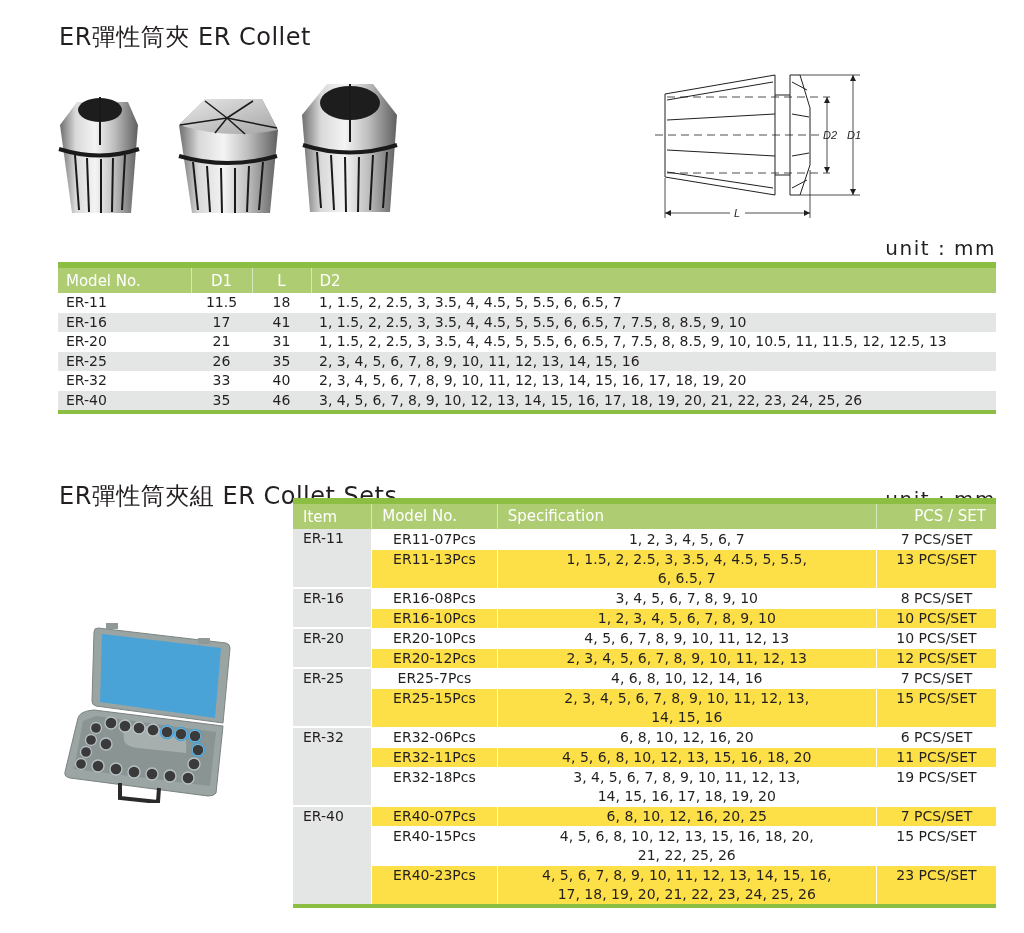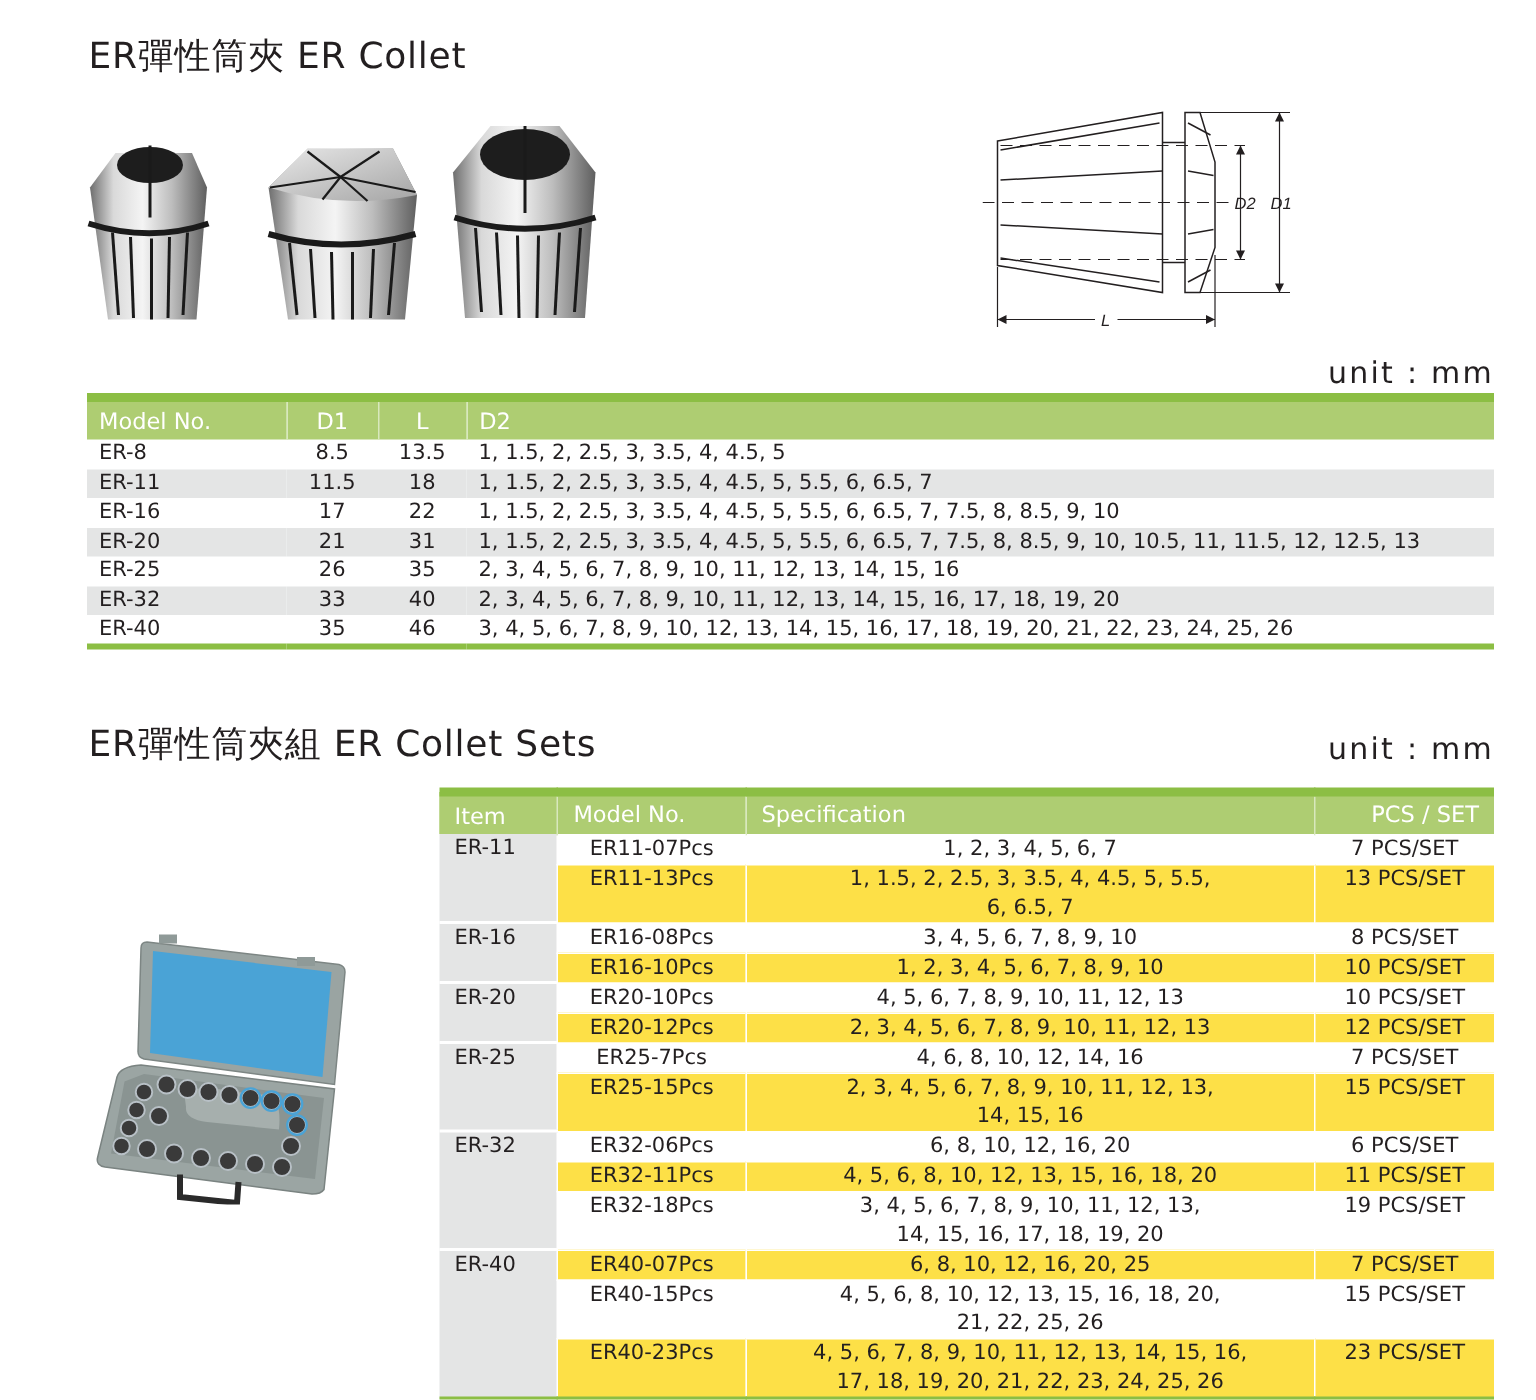--- a/index.html
+++ b/index.html
@@ -27,21 +27,21 @@
   .t1 th:last-child { border-right: none; }
   .t1 td { height: 19.5px; padding: 0 8px; line-height: 19px; white-space: nowrap; }
   .t1 tbody tr:nth-child(even) { background: #e4e5e5; }
   .t1 tbody tr:last-child { border-bottom: 4px solid #8cbe44; }
   .t1 .c-model { width: 133px; }
   .t1 .c-d1 { width: 61px; text-align: center; }
   .t1 .c-l { width: 59px; text-align: center; }
   .t1 th.c-d1, .t1 th.c-l { text-align: center; }
 
   
-  .t2 { position: absolute; left: 293px; top: 525px; width: 703px; border-collapse: collapse; font-size: 14px; }
+  .t2 { position: absolute; left: 293px; top: 498px; width: 703px; border-collapse: collapse; font-size: 14px; }
   .t2 thead tr { background: #aecd72; border-top: 6px solid #8cbe44; }
   .t2 th { color: #ffffff; font-weight: normal; height: 28px; text-align: left; padding: 0 10px; font-size: 15px; border-right: 1px solid #d8e8bd; }
   .t2 th:last-child { border-right: none; text-align: right; }
   .t2 td { padding: 0 10px; line-height: 19px; vertical-align: top; border-right: 1px solid #ffffff; }
   .t2 td:last-child { border-right: none; }
   .t2 .c-item { width: 79px; background: #e4e5e5; border-bottom: 2px solid #ffffff; }
   .t2 .c-model { width: 126px; }
   .t2 .c-spec { width: 382px; }
   .t2 .c-pcs { width: 120px; text-align: right; }
   .t2 tr.alt td:not(.c-item) { background: #fde047; }
@@ -176,35 +176,29 @@
   <thead>
     <tr>
       <th class="c-model">Model No.</th>
       <th class="c-d1">D1</th>
       <th class="c-l">L</th>
       <th>D2</th>
     </tr>
   </thead>
   <tbody>
     <tr>
-        <td class="c-model">ER-8</td>
-        <td class="c-d1">8.5</td>
-        <td class="c-l">13.5</td>
-        <td>1, 1.5, 2, 2.5, 3, 3.5, 4, 4.5, 5</td>
-      </tr>
-    <tr>
         <td class="c-model">ER-11</td>
         <td class="c-d1">11.5</td>
         <td class="c-l">18</td>
         <td>1, 1.5, 2, 2.5, 3, 3.5, 4, 4.5, 5, 5.5, 6, 6.5, 7</td>
       </tr>
     <tr>
         <td class="c-model">ER-16</td>
         <td class="c-d1">17</td>
-        <td class="c-l">22</td>
+        <td class="c-l">41</td>
         <td>1, 1.5, 2, 2.5, 3, 3.5, 4, 4.5, 5, 5.5, 6, 6.5, 7, 7.5, 8, 8.5, 9, 10</td>
       </tr>
     <tr>
         <td class="c-model">ER-20</td>
         <td class="c-d1">21</td>
         <td class="c-l">31</td>
         <td>1, 1.5, 2, 2.5, 3, 3.5, 4, 4.5, 5, 5.5, 6, 6.5, 7, 7.5, 8, 8.5, 9, 10, 10.5, 11, 11.5, 12, 12.5, 13</td>
       </tr>
     <tr>
         <td class="c-model">ER-25</td>

